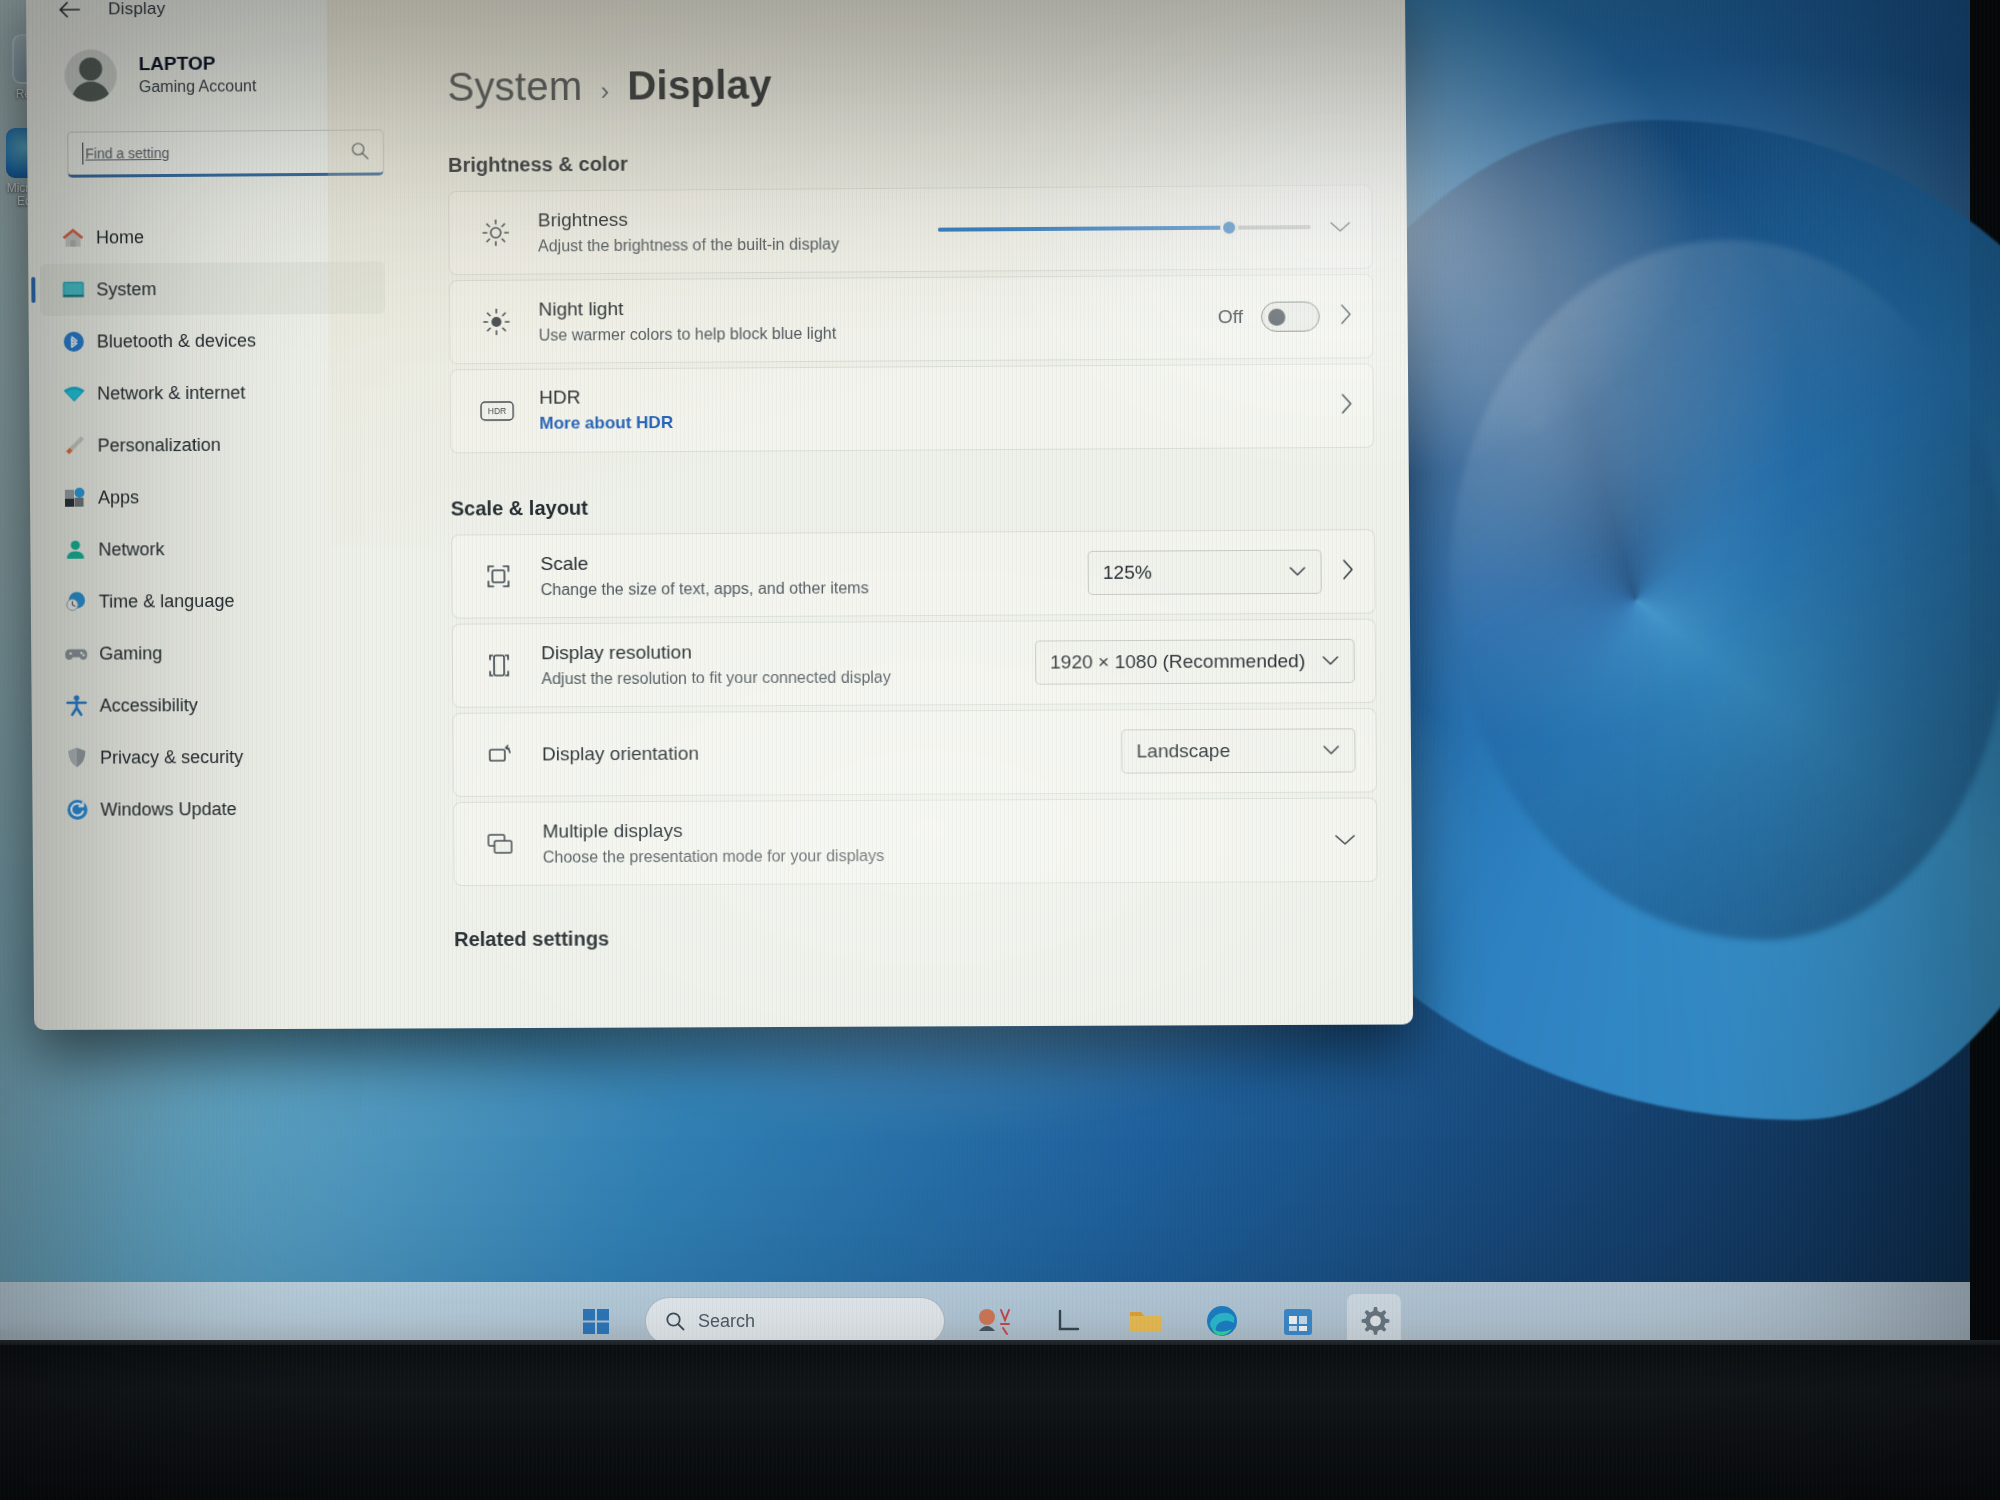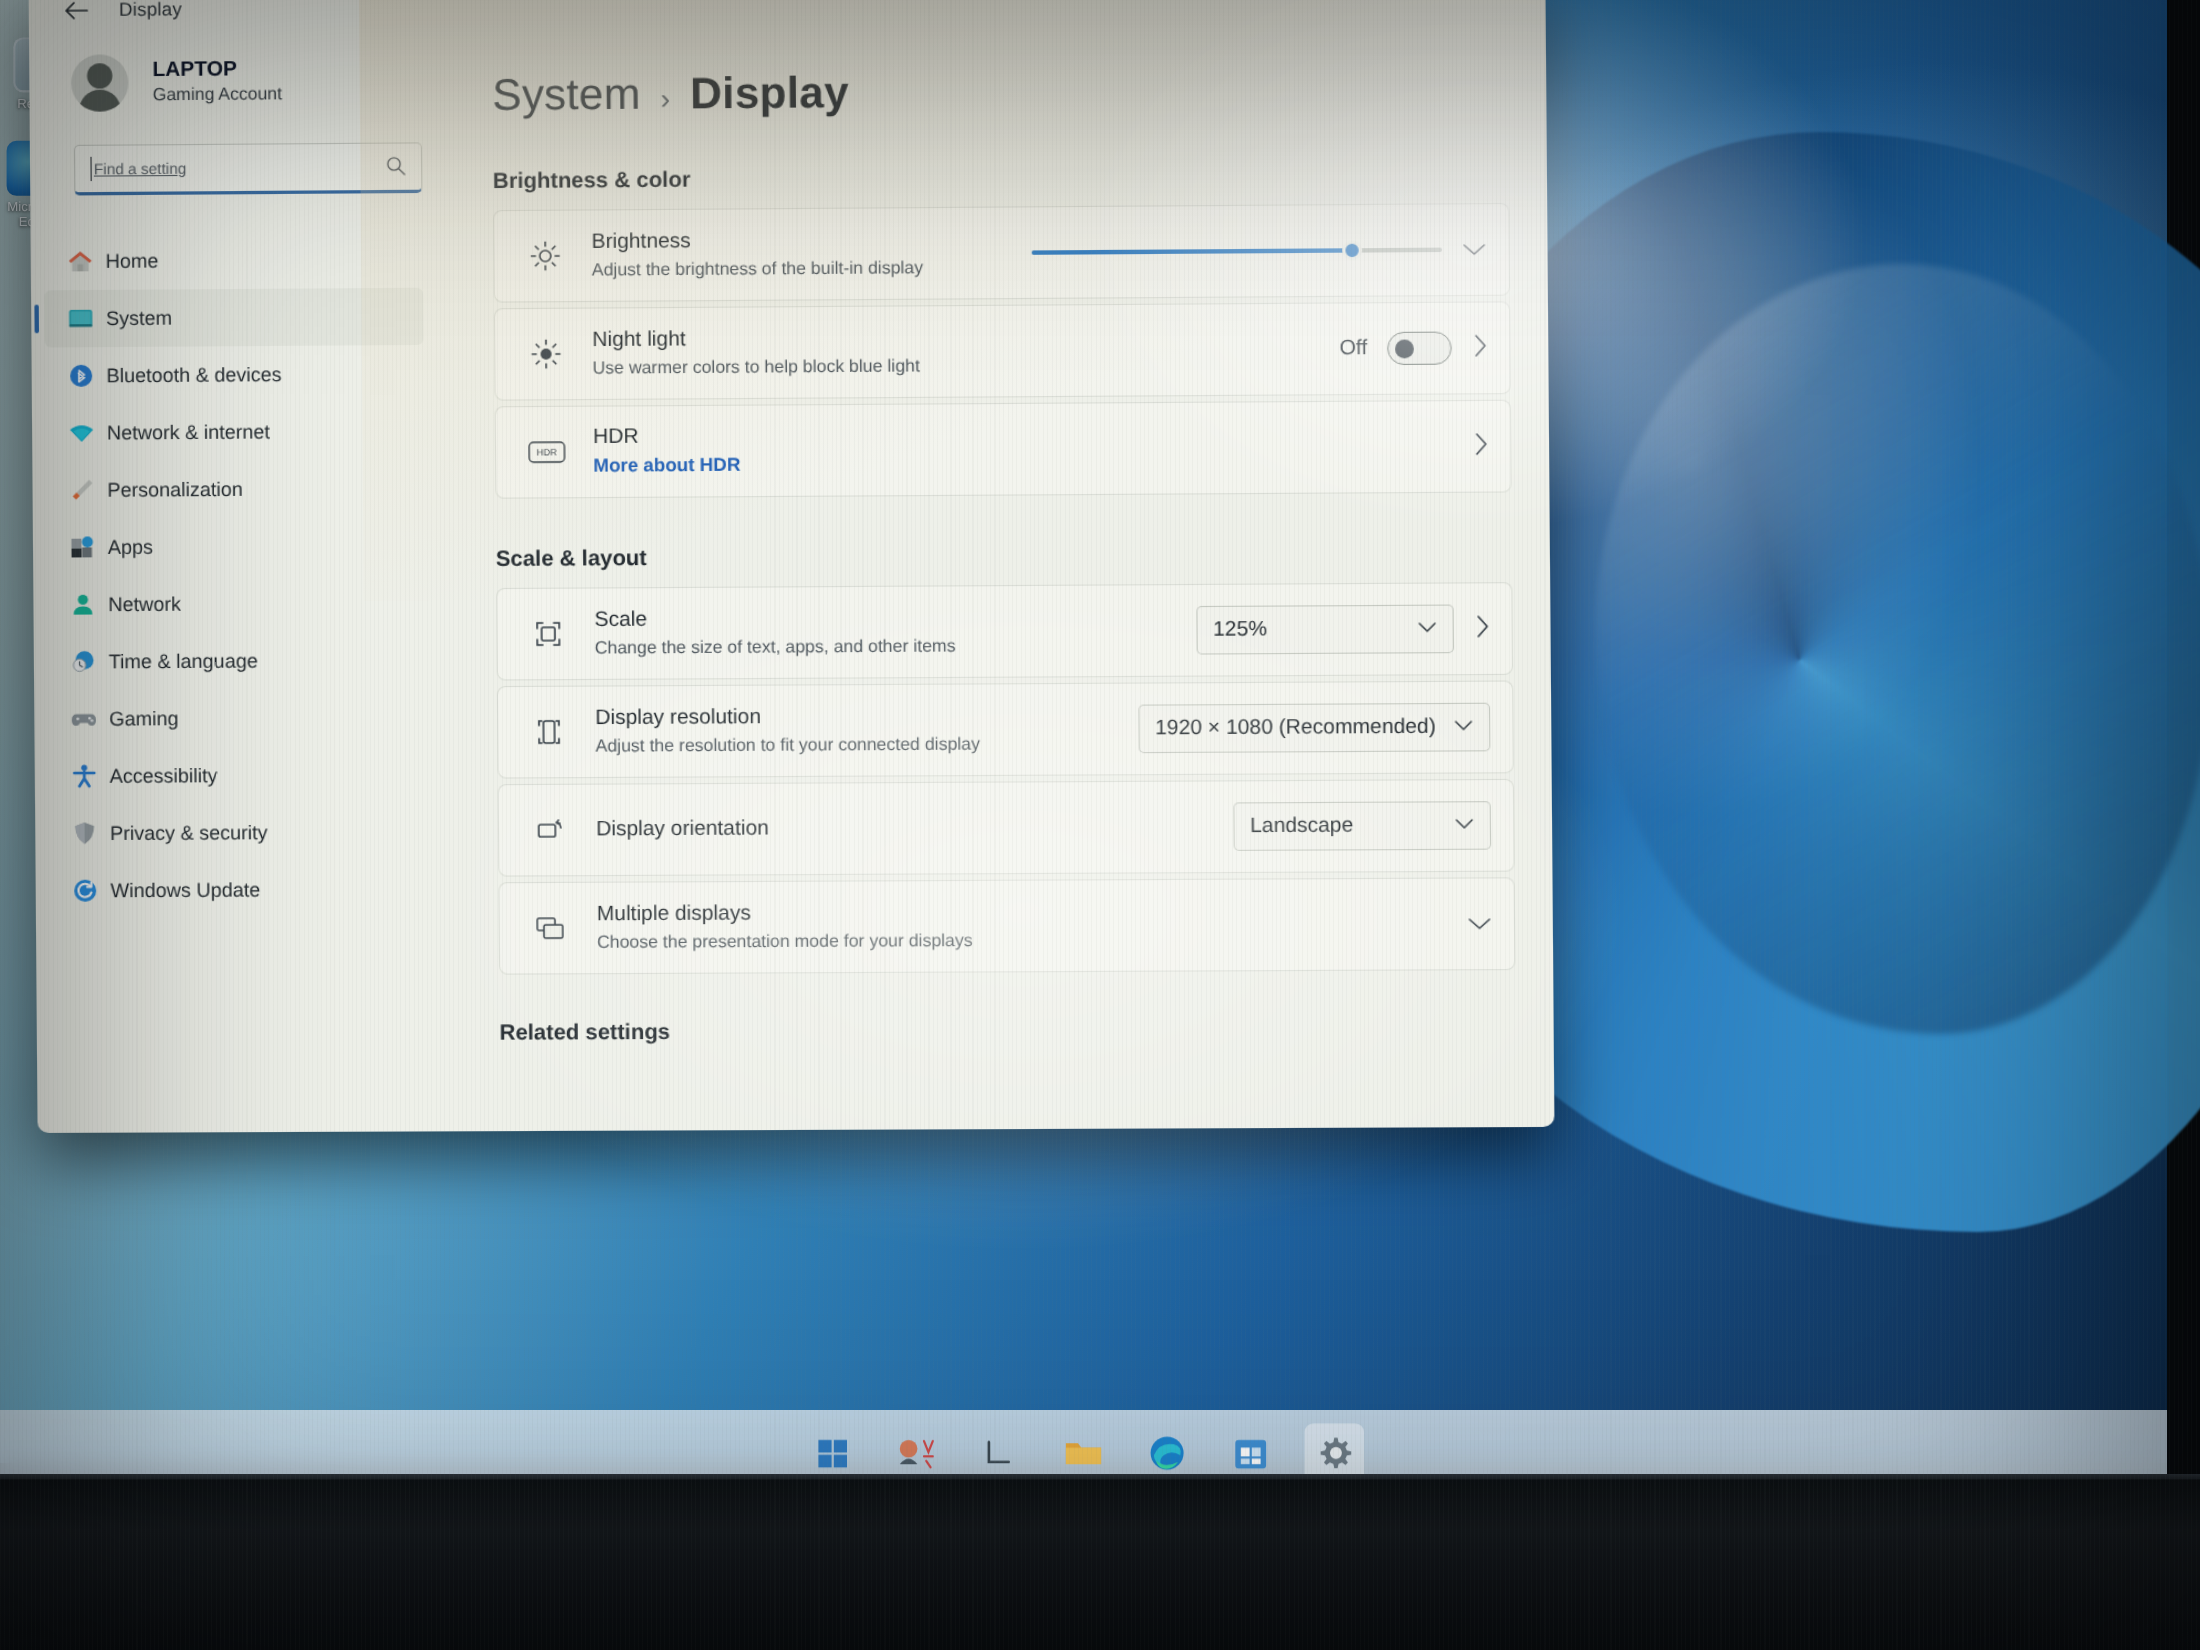--- a/index.html
+++ b/index.html
@@ -607,20 +607,27 @@
 
     <div class="tb-btn">
       <svg width="32" height="32" viewBox="0 0 32 32">
         <rect x="3" y="4" width="12" height="11.5" fill="#2e7cc4"></rect>
         <rect x="17" y="4" width="12" height="11.5" fill="#2e7cc4"></rect>
         <rect x="3" y="17.5" width="12" height="11.5" fill="#2e7cc4"></rect>
         <rect x="17" y="17.5" width="12" height="11.5" fill="#2e7cc4"></rect>
       </svg>
     </div>
 
+    <div id="tb-search">
+      <svg width="22" height="22" viewBox="0 0 22 22">
+        <circle cx="9.5" cy="9.5" r="6.2" fill="none" stroke="#44525e" stroke-width="1.8"></circle>
+        <path d="M14 14 L19.5 19.5" stroke="#44525e" stroke-width="1.8" stroke-linecap="round"></path>
+      </svg>
+      <span>Search</span>
+    </div>
 
     <div class="tb-btn">
       <svg width="40" height="34" viewBox="0 0 40 34">
         <circle cx="13" cy="13" r="8" fill="#d97c5a"></circle>
         <path d="M5 27 Q13 17 21 27 Z" fill="#4a5a66"></path>
         <path d="M27 6 L31 16 L35 6 M27 20 L35 20 M29 24 L33 30" stroke="#d14a4a" stroke-width="2" fill="none" stroke-linecap="round"></path>
       </svg>
     </div>
 
     <div class="tb-btn">

